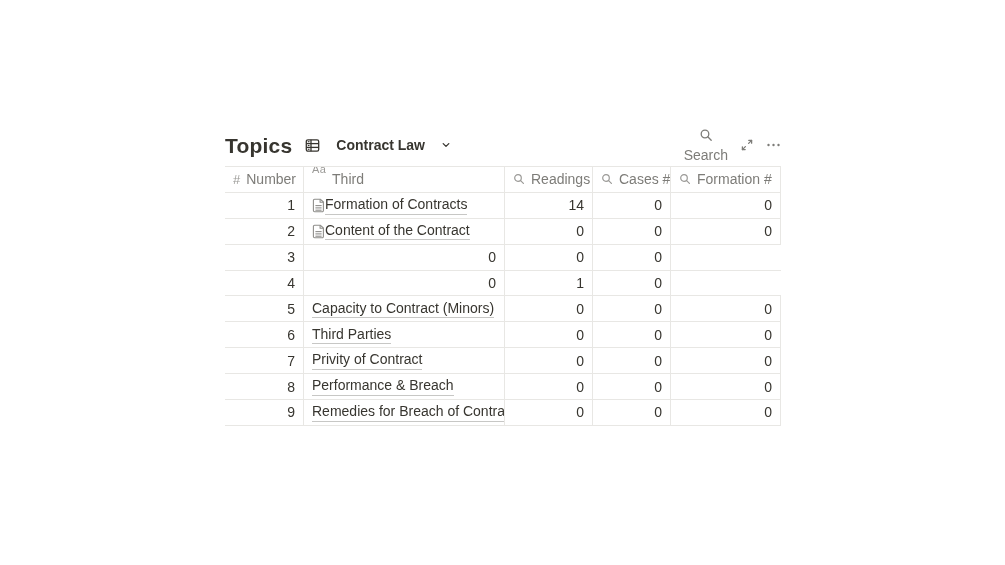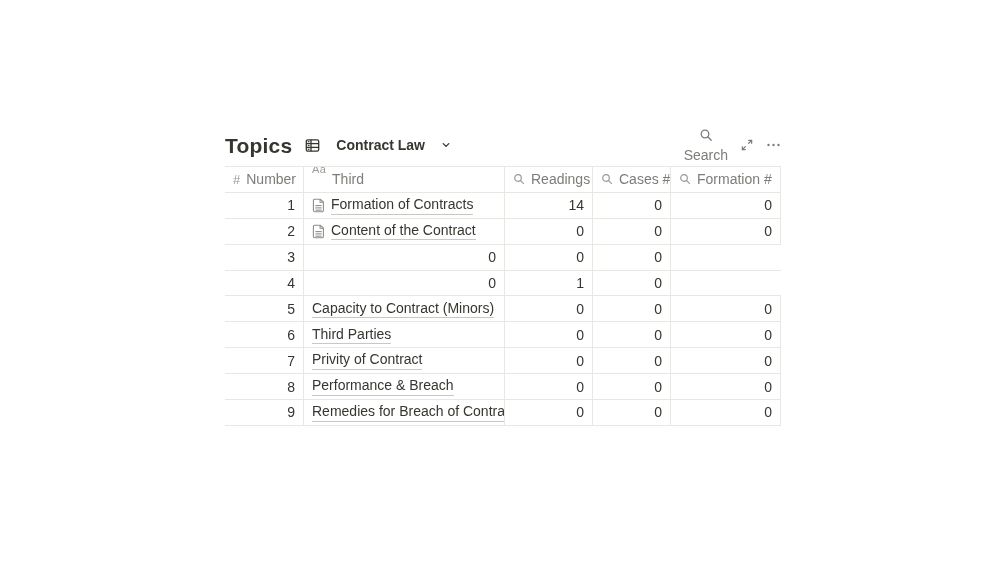--- a/index.html
+++ b/index.html
@@ -76,21 +76,21 @@
   }
   .hash-glyph{
     font-size:13px;color:var(--muted);font-weight:400;line-height:1;
   }
   .aa-glyph{
     font-size:11px;color:var(--muted);line-height:1;
     border-bottom:1px solid var(--muted);
     padding-bottom:19px;letter-spacing:.3px;
   }
   .cell-num{justify-content:flex-end;}
-  .topic-cell{gap:6px;}
+  .topic-cell{}
   .topic-text{
     font-weight:500;
     border-bottom:1px solid var(--underline);
     line-height:1.25;
   }
   svg{display:block;}
 </style>
 </head>
 <body>
 

